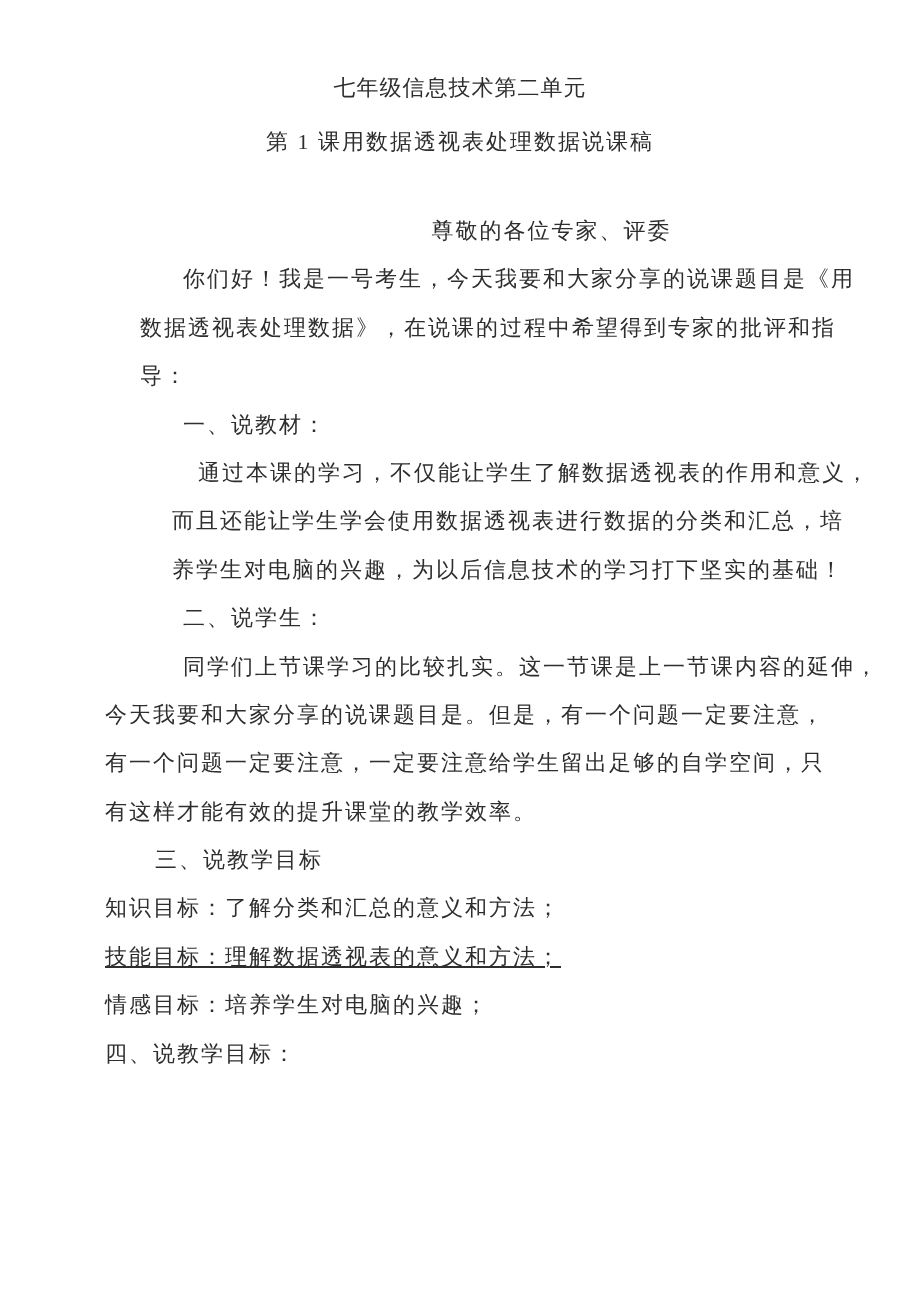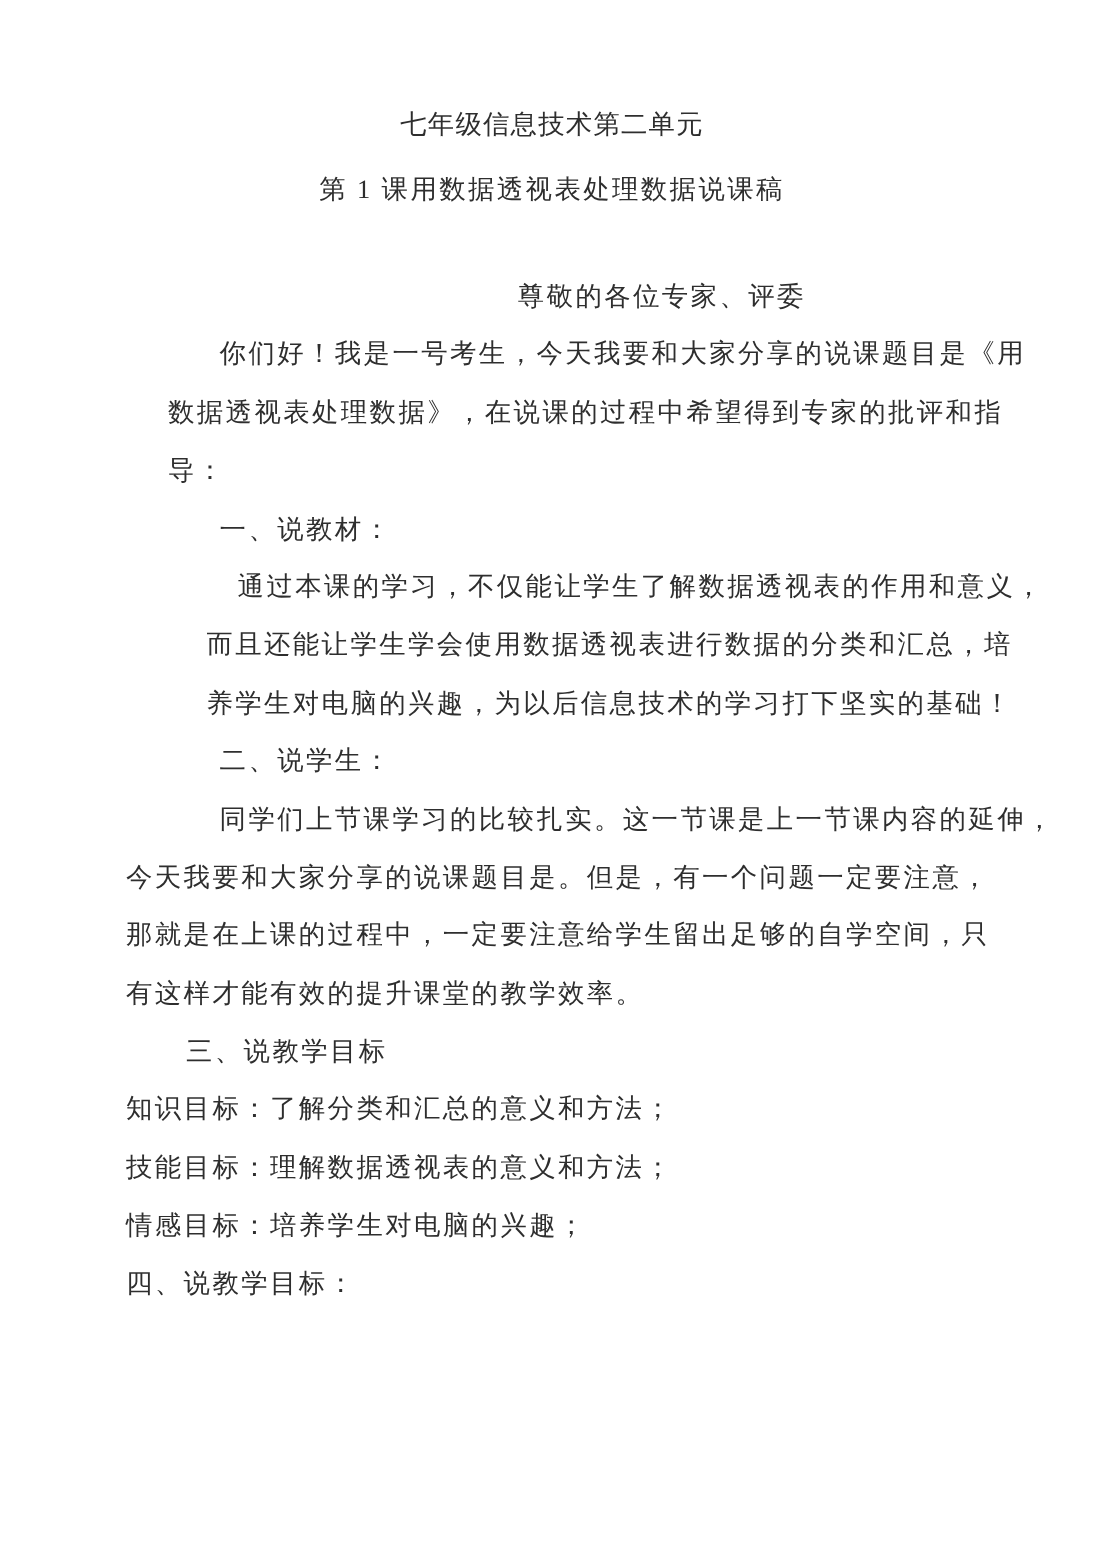--- a/index.html
+++ b/index.html
@@ -7,21 +7,21 @@
     padding: 0;
     background: #ffffff;
   }
   .page {
     position: relative;
     width: 920px;
     height: 1301px;
     margin: 0 auto;
     background: #ffffff;
     box-sizing: border-box;
-    padding-top: 80px;
+    padding-top: 64px;
     overflow: hidden;
     font-family: "Liberation Serif", "DejaVu Serif", serif;
     color: #2e2e2e;
   }
   .doc-title,
   .doc-subtitle {
     text-align: center;
     font-size: 22px;
     font-weight: normal;
     margin: 0;
@@ -59,21 +59,21 @@
       <div class="text-line" style="padding-left: 78px;">你们好！我是一号考生，今天我要和大家分享的说课题目是《用</div>
       <div class="text-line" style="padding-left: 35px;">数据透视表处理数据》，在说课的过程中希望得到专家的批评和指</div>
       <div class="text-line" style="padding-left: 35px;">导：</div>
       <div class="text-line" style="padding-left: 78px;">一、说教材：</div>
       <div class="text-line" style="padding-left: 93px;">通过本课的学习，不仅能让学生了解数据透视表的作用和意义，</div>
       <div class="text-line" style="padding-left: 67px;">而且还能让学生学会使用数据透视表进行数据的分类和汇总，培</div>
       <div class="text-line" style="padding-left: 67px;">养学生对电脑的兴趣，为以后信息技术的学习打下坚实的基础！</div>
       <div class="text-line" style="padding-left: 78px;">二、说学生：</div>
       <div class="text-line" style="padding-left: 78px;">同学们上节课学习的比较扎实。这一节课是上一节课内容的延伸，</div>
       <div class="text-line" style="padding-left: 0px;">今天我要和大家分享的说课题目是。但是，有一个问题一定要注意，</div>
-      <div class="text-line" style="padding-left: 0px;">那就是在上课的过程中，一定要注意给学生留出足够的自学空间，只</div>
+      <div class="text-line" style="padding-left: 0px;">有一个问题一定要注意，一定要注意给学生留出足够的自学空间，只</div>
       <div class="text-line" style="padding-left: 0px;">有这样才能有效的提升课堂的教学效率。</div>
       <div class="text-line" style="padding-left: 50px;">三、说教学目标</div>
       <div class="text-line" style="padding-left: 0px;">知识目标：了解分类和汇总的意义和方法；</div>
-      <div class="text-line" style="padding-left: 0px;">技能目标：理解数据透视表的意义和方法；</div>
+      <div class="text-line" style="padding-left: 0px; text-decoration: underline;">技能目标：理解数据透视表的意义和方法；</div>
       <div class="text-line" style="padding-left: 0px;">情感目标：培养学生对电脑的兴趣；</div>
       <div class="text-line" style="padding-left: 0px;">四、说教学目标：</div>
     </div>
 </div>
 
 </body></html>

